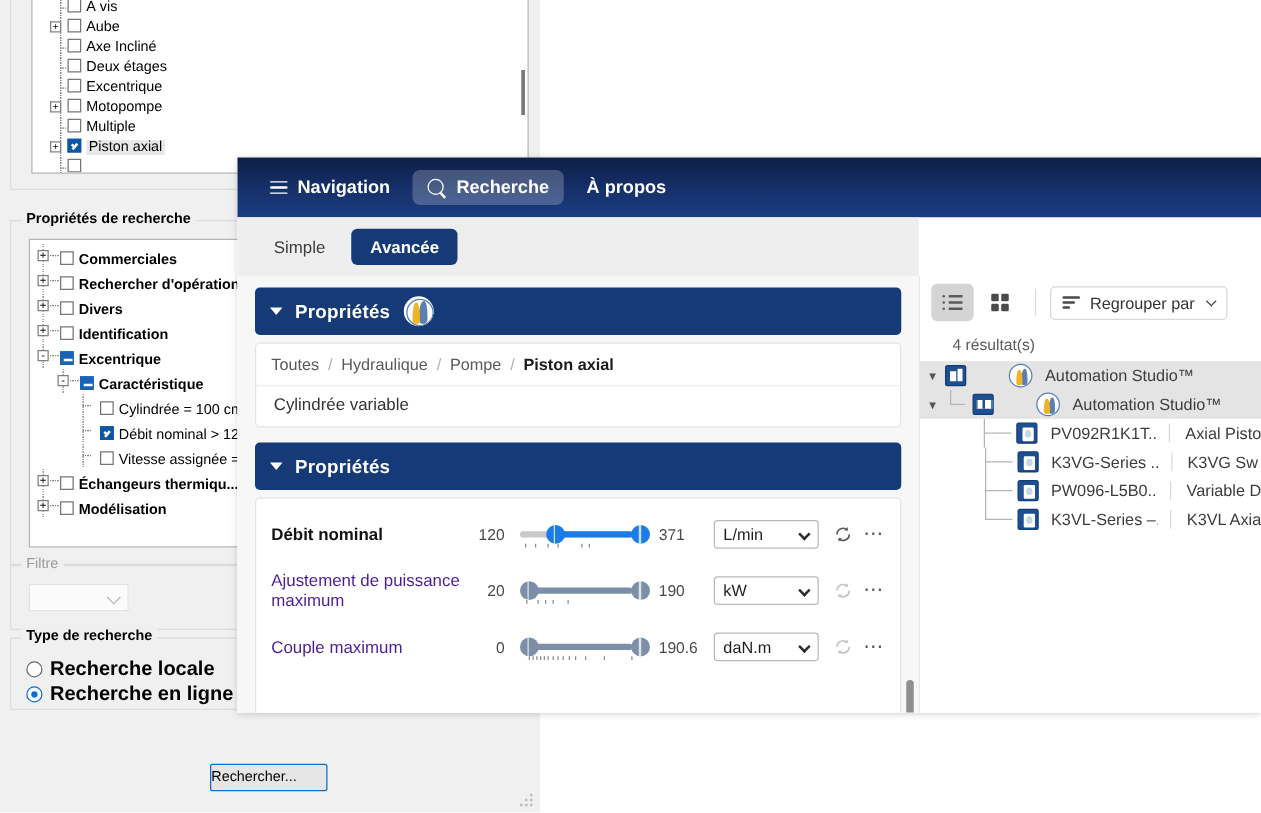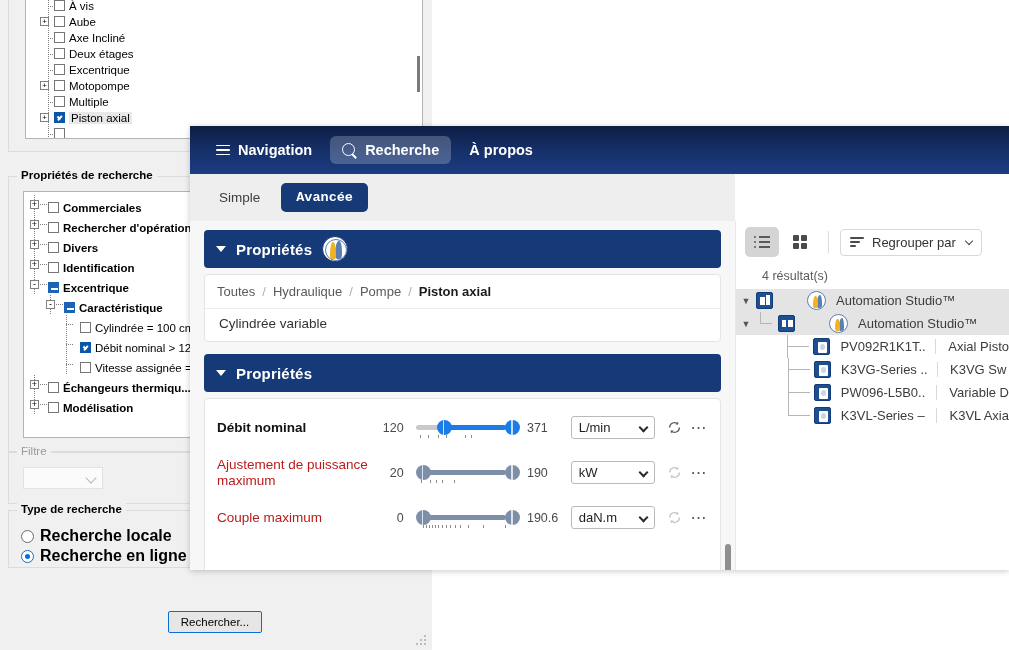--- a/index.html
+++ b/index.html
@@ -125,21 +125,21 @@
     position: relative;
   }
   .rd.on { border-color:#0a6ed1; }
   .rd.on::after {
     content:""; position:absolute; left:2.5px; top:2.5px; width:5px; height:5px;
     border-radius:50%; background:#0a6ed1;
   }
   .search-btn {
     position: absolute; left: 168px; top: 611px; width: 94px; height: 22px;
     background: #e6e6e6; border: 1px solid #0a6ed1; border-radius: 2px;
-    font-size: 11.5px; color: #000; text-align: center; line-height: 20px;
+    font-size: 11.5px; color: #000; line-height: 20px;
     cursor: pointer;
   }
   .grip {
     position:absolute; right:6px; bottom:5px; width:10px; height:10px;
   }
   .grip i { position:absolute; width:2px; height:2px; background:#bdbdbd; }
 
   
   .dlg {
     position: absolute; left: 190px; top: 126px; width: 819px; height: 444px;
@@ -173,21 +173,21 @@
 
   .dlg-body { position:absolute; left:0; top:48px; width:819px; height:396px; background:#fff; }
 
   .subtabs {
     position:absolute; left:0; top:0; width:545px; height:47px;
     background:#eeeeee; display:flex; align-items:center; padding-left:14px; gap:6px;
   }
   .stab {
     font-size:13.5px; color:#3d3d3d; padding:7px 15px; border-radius:5px; cursor:pointer;
   }
-  .stab.active { background:#163a77; color:#fff; font-weight:bold;font-family:Liberation Mono, monospace; }
+  .stab.active { background:#163a77; color:#fff; font-weight:bold; }
 
   .left-pane {
     position:absolute; left:0; top:47px; width:545px; height:349px;
     background:#f7f7f7; overflow:hidden;
   }
 
   .section-head {
     margin: 9px 14px 0 14px; height: 38px; background:#163a77;
     border-radius:4px; display:flex; align-items:center; padding-left:12px; gap:10px;
   }
@@ -220,21 +220,21 @@
   .breadcrumb .bc.last { color:#1b1b1b; font-weight:bold; cursor:default; }
   .breadcrumb .sep { color:#b0b0b0; }
   .cat-list { padding: 5px 0 8px 0; }
   .cat-item { padding: 2px 14px; font-size:13.5px; color:#333; cursor:pointer; }
 
   .prop-card {
     margin: 6px 14px 0 14px; background:#fff; border:1px solid #e4e4e4; border-radius:4px;
     padding: 6px 0 0 0;
   }
   .prow { display:flex; align-items:center; height:45px; padding: 0 10px 0 12px; }
-  .prow .pname { width:160px; font-size:13.5px; color:#b91c1c; line-height:16px; }
+  .prow .pname { width:160px; font-size:13.5px; color:#4c1d95; line-height:16px; }
   .prow.first .pname { font-weight:bold; color:#121212; }
   .prow .pmin { width:40px; text-align:right; font-size:12.5px; color:#4a4a4a; padding-right:12px; }
   .prow .pmax { width:52px; text-align:left; font-size:12.5px; color:#4a4a4a; padding-left:12px; }
 
   .slider { position:relative; width:100px; height:30px; }
   .srail { position:absolute; left:0; top:12px; width:100px; height:5px; background:#c9c9c9; border-radius:3px; }
   .sfill { position:absolute; top:12px; height:5px; border-radius:3px; }
   .sknob { position:absolute; top:7px; width:15px; height:15px; border-radius:50%; }
   .sknob::after { content:""; position:absolute; left:6px; top:0; width:1.5px; height:15px; background:rgba(255,255,255,.75); }
   .sticks { position:absolute; left:0; top:22px; width:100px; height:4px; }

